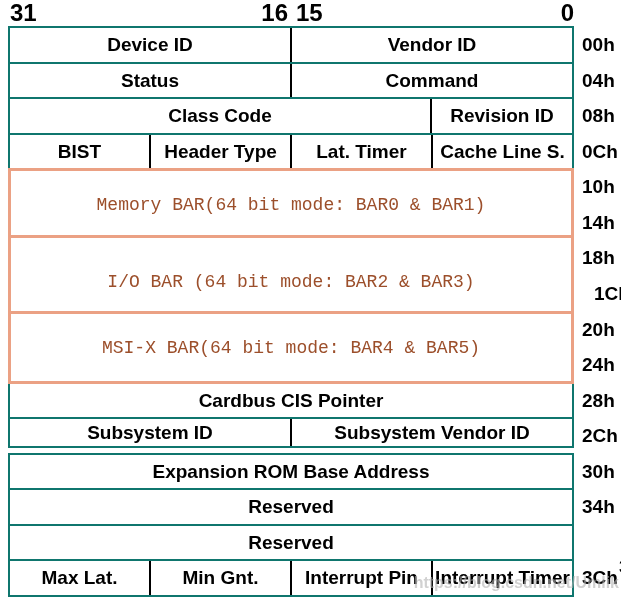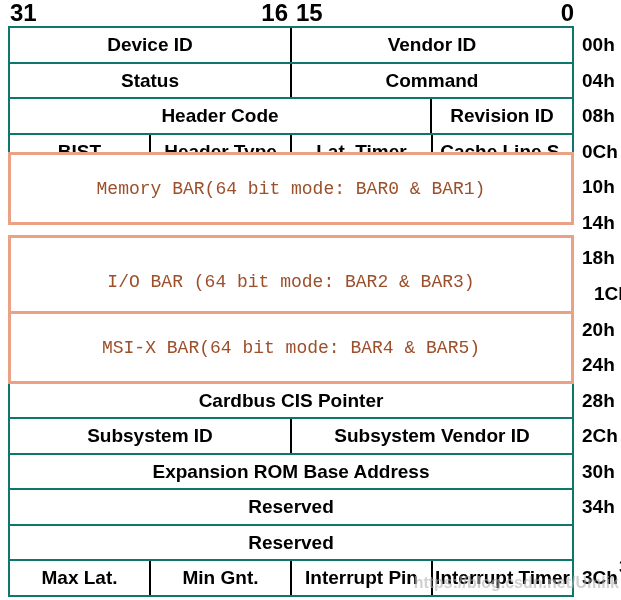--- a/index.html
+++ b/index.html
@@ -65,42 +65,42 @@
 <div class="regtable" id="regtable">
     <div class="row" style="top: 0px; height: 38px;">
       <div class="cell" style="flex: 2 1 0px;">Device ID</div>
       <div class="cell" style="flex: 2 1 0px;">Vendor ID</div>
     </div>
     <div class="row" style="top: 36px; height: 37px;">
       <div class="cell" style="flex: 2 1 0px;">Status</div>
       <div class="cell" style="flex: 2 1 0px;">Command</div>
     </div>
     <div class="row" style="top: 71px; height: 38px;">
-      <div class="cell" style="flex: 3 1 0px;">Header Code</div>
+      <div class="cell" style="flex: 3 1 0px;">Class Code</div>
       <div class="cell" style="flex: 1 1 0px;">Revision ID</div>
     </div>
     <div class="row" style="top: 107px; height: 37px;">
       <div class="cell" style="flex: 1 1 0px;">BIST</div>
       <div class="cell" style="flex: 1 1 0px;">Header Type</div>
       <div class="cell" style="flex: 1 1 0px;">Lat. Timer</div>
       <div class="cell" style="flex: 1 1 0px;">Cache Line S.</div>
     </div>
-    <div class="barbox" style="top: 126px; height: 73px;">
+    <div class="barbox" style="top: 142px; height: 73px;">
       <div class="bartext">Memory BAR(64 bit mode: BAR0 &amp; BAR1)</div>
     </div>
     <div class="barbox" style="top: 209px; height: 94px;">
       <div class="bartext">I/O BAR (64 bit mode: BAR2 &amp; BAR3)</div>
     </div>
     <div class="barbox" style="top: 285px; height: 73px;">
       <div class="bartext">MSI-X BAR(64 bit mode: BAR4 &amp; BAR5)</div>
     </div>
     <div class="row" style="top: 356px; height: 37px;">
       <div class="cell" style="flex: 4 1 0px;">Cardbus CIS Pointer</div>
     </div>
-    <div class="row" style="top: 391px; height: 38px;">
+    <div class="row" style="top: 391px; height: 31px;">
       <div class="cell" style="flex: 2 1 0px;">Subsystem ID</div>
       <div class="cell" style="flex: 2 1 0px;">Subsystem Vendor ID</div>
     </div>
     <div class="row" style="top: 427px; height: 37px;">
       <div class="cell" style="flex: 4 1 0px;">Expansion ROM Base Address</div>
     </div>
     <div class="row" style="top: 462px; height: 38px;">
       <div class="cell" style="flex: 3 1 0px;">Reserved</div>
     </div>
     <div class="row" style="top: 498px; height: 37px;">

